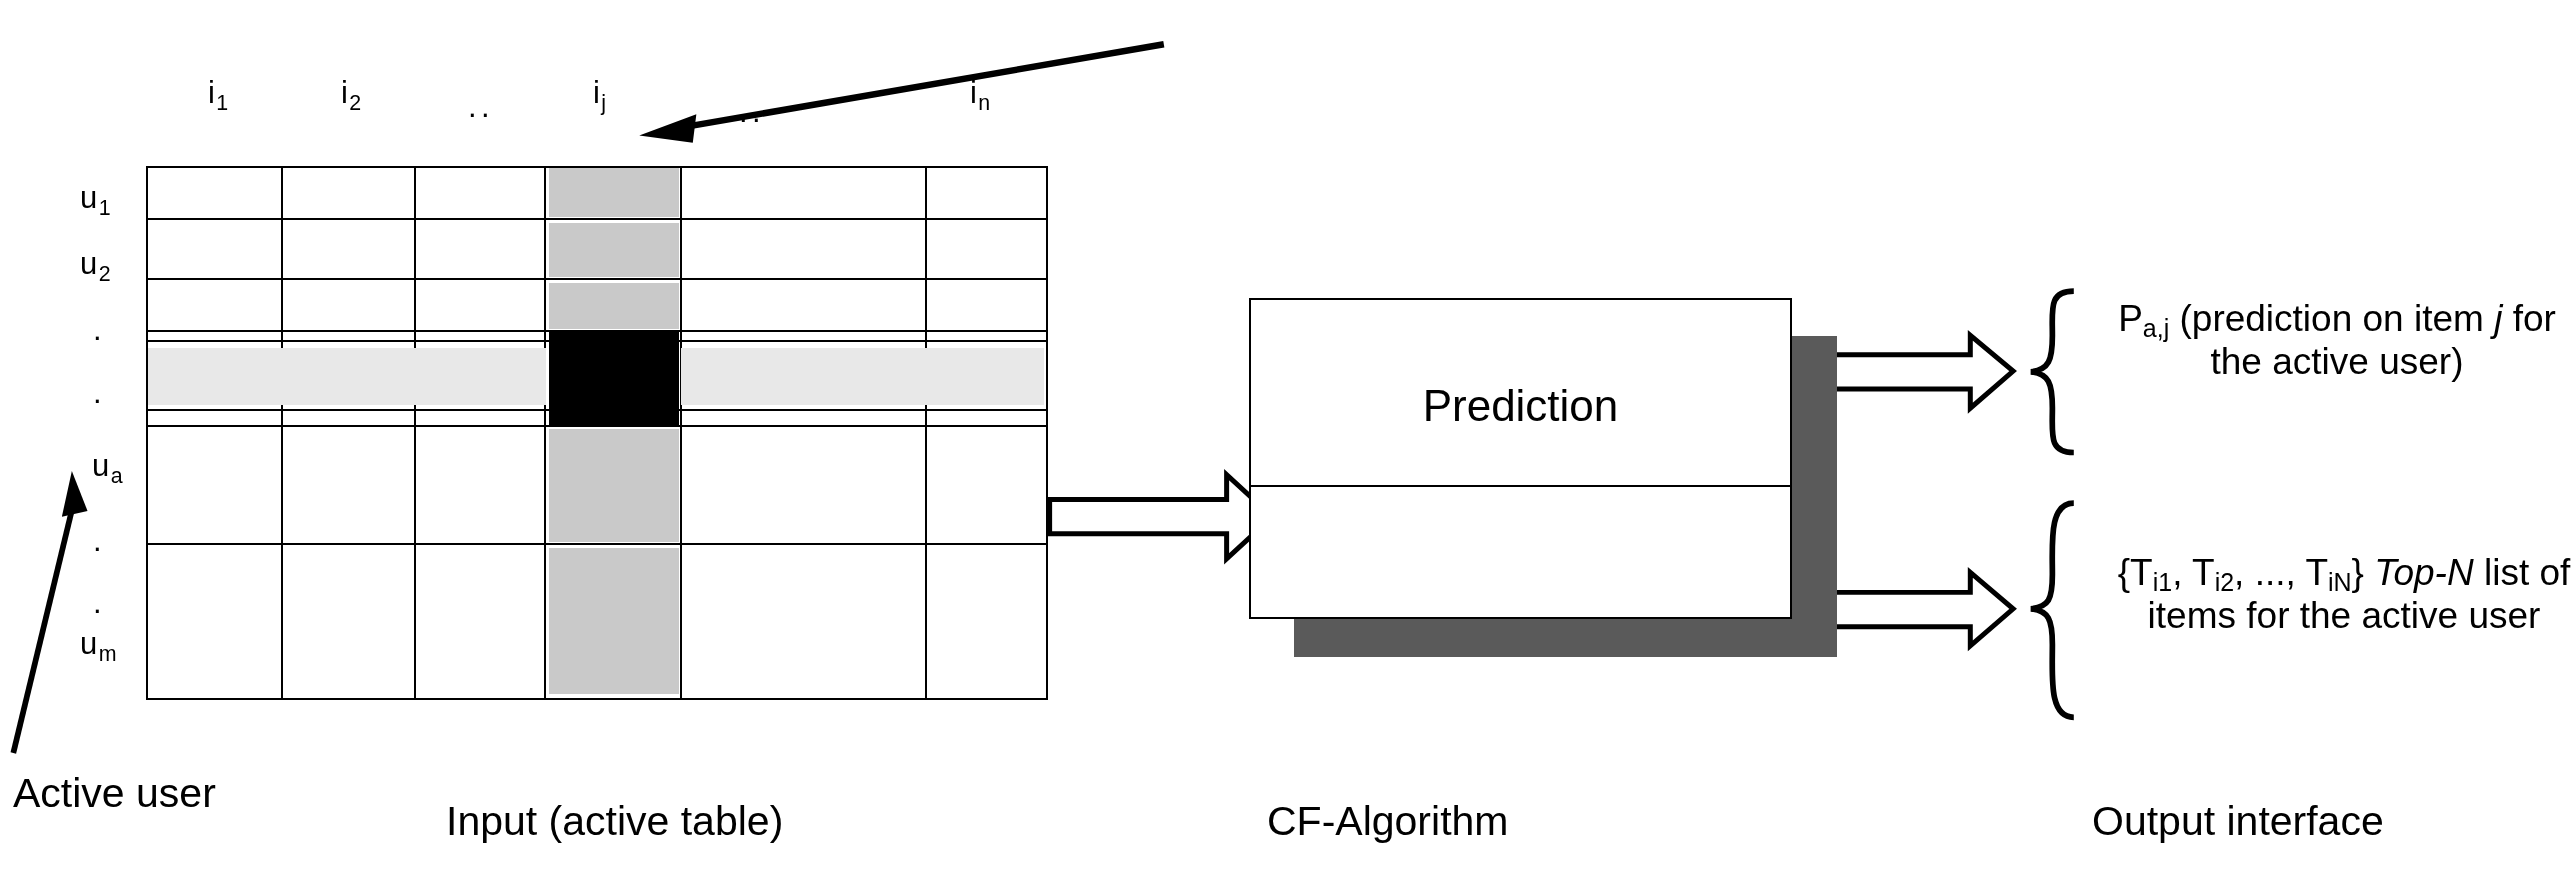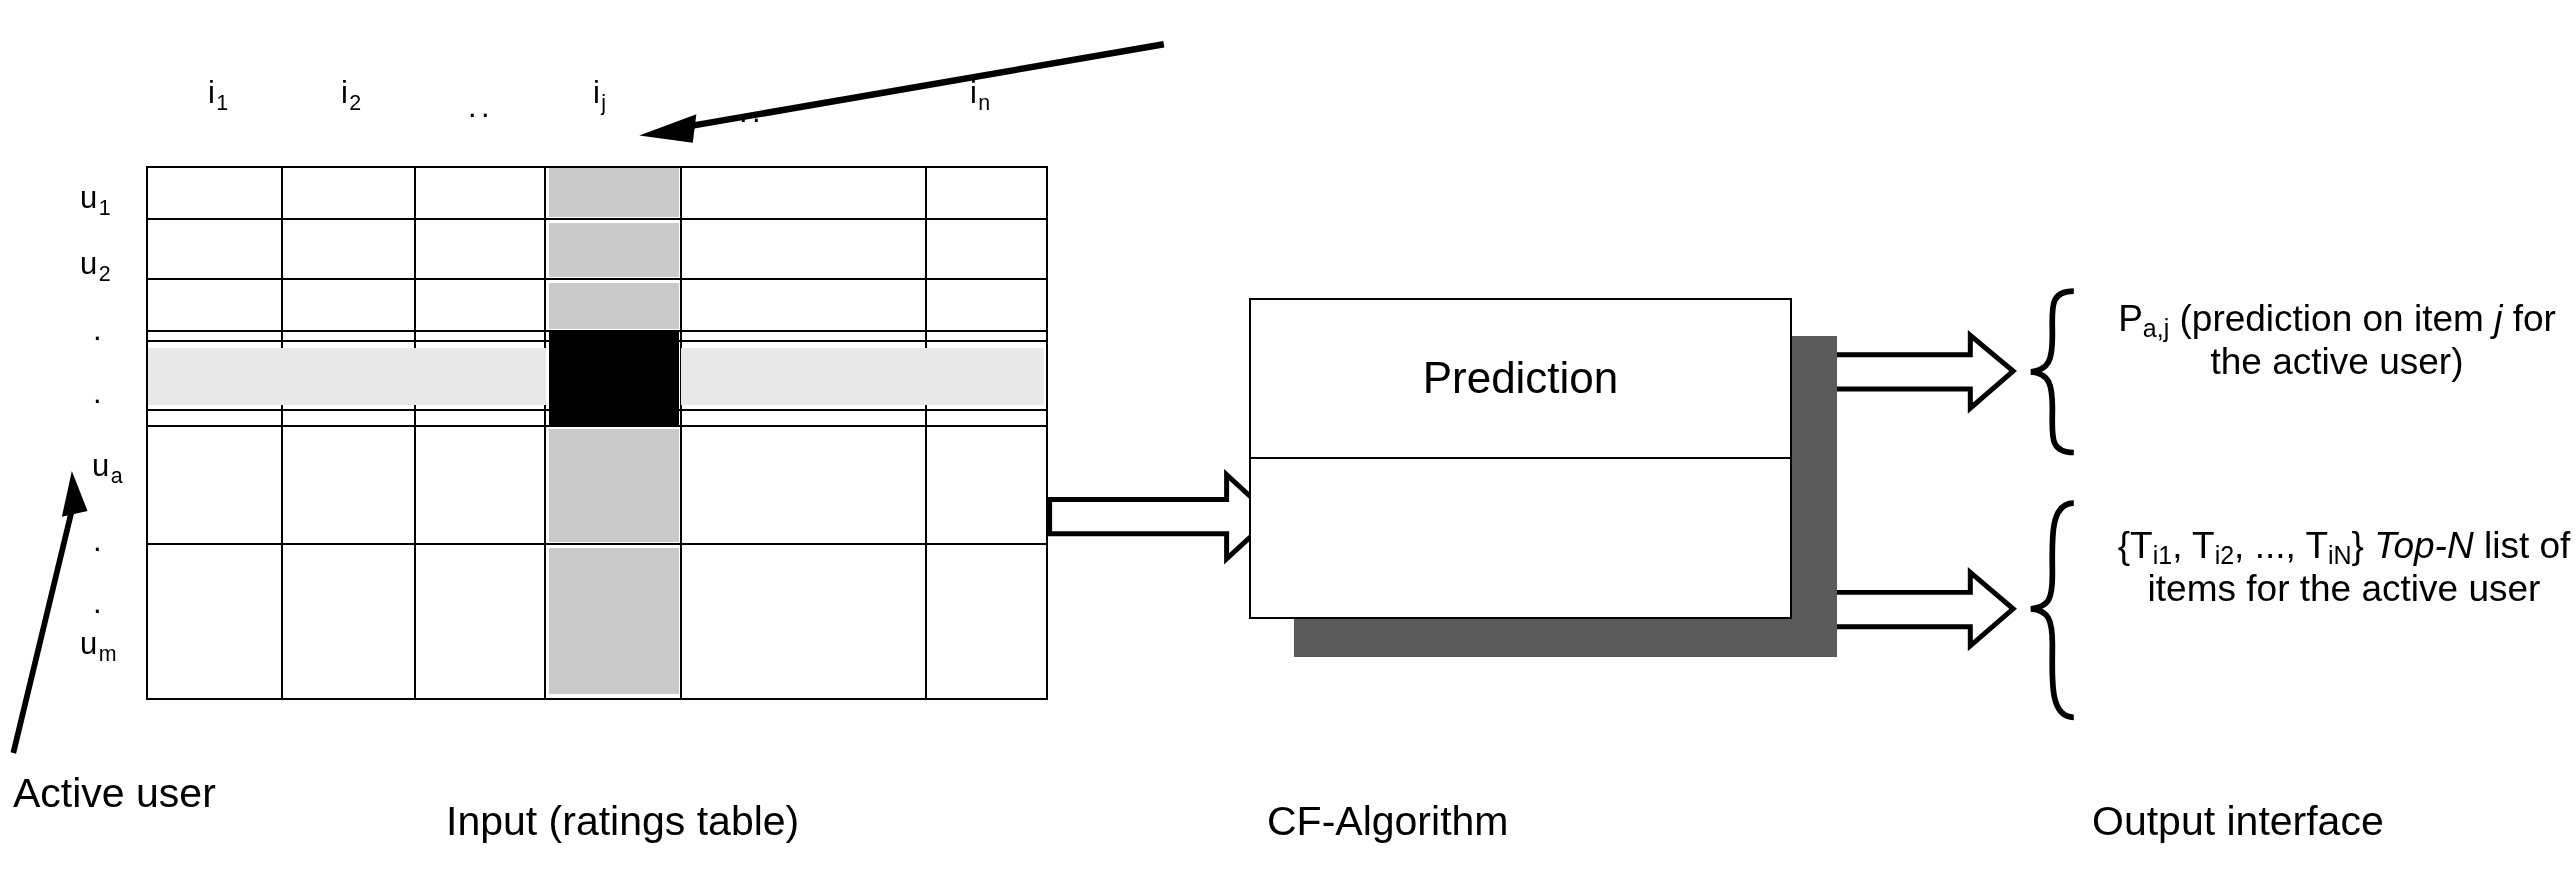--- a/index.html
+++ b/index.html
@@ -16,21 +16,21 @@
   .ua-band{position:absolute;background:#e8e8e8;}
   
   .sub-lbl{position:absolute;font-size:31px;line-height:1;white-space:nowrap;}
   .sub-lbl sub{font-size:21.4px;vertical-align:baseline;position:relative;top:7.1px;left:1.4px;}
   .dots{position:absolute;font-size:31px;letter-spacing:4.3px;line-height:1;}
   .vdot{position:absolute;font-size:31px;line-height:1;}
   
   #cf-shadow{position:absolute;left:1294px;top:336px;width:543px;height:321px;background:#5a5a5a;}
   #cf-box{position:absolute;left:1249px;top:298px;width:543px;height:321px;
           background:#fff;border:2.9px solid #000;box-sizing:border-box;}
-  #cf-box .half{height:50%;display:flex;align-items:center;justify-content:center;box-sizing:border-box;}
+  #cf-box .half{height:50%;display:flex;align-items:center;justify-content:center;box-sizing:border-box;margin-top:28px;}
   #cf-box .half.top{border-bottom:2.9px solid #000;}
   .cf-txt{font-size:44px;}
   
   .caption{position:absolute;font-size:41px;white-space:nowrap;}
   .note{position:absolute;font-size:36px;text-align:center;line-height:1.18;}
   .out-txt{position:absolute;font-size:37px;text-align:center;line-height:1.16;white-space:normal;margin-left:20px;}
   .out-txt sub{font-size:25px;vertical-align:baseline;position:relative;top:6.4px;}
   .it{font-style:italic;}
   svg{position:absolute;left:0;top:0;overflow:visible;}
 </style>
@@ -140,21 +140,21 @@
 <div id="cf-box">
   <div class="half top">
     <span class="cf-txt">Prediction</span>
   </div>
 </div>
 
 <div class="out-txt" style="left:2092px;top:298px;width:450px;">
   <span>P<sub>a,j</sub> (prediction on item <span class="it">j</span> for the active user)</span>
 </div>
 
-<div class="out-txt" style="left:2092px;top:525px;width:464px;">
+<div class="out-txt" style="left:2092px;top:552px;width:464px;">
   <span>{T<sub>i1</sub>, T<sub>i2</sub>, ..., T<sub>iN</sub>} <span class="it">Top-N</span> list of items for the active user</span>
 </div>
 
 <div class="caption" style="left:13px;top:770px;">Active user</div>
-<div class="caption" style="left:446px;top:798px;">Input (ratings table)</div>
+<div class="caption" style="left:446px;top:798px;">Input (active table)</div>
 <div class="caption" style="left:1267px;top:798px;">CF-Algorithm</div>
 <div class="caption" style="left:2092px;top:798px;">Output interface</div>
 
 
 </body></html>

